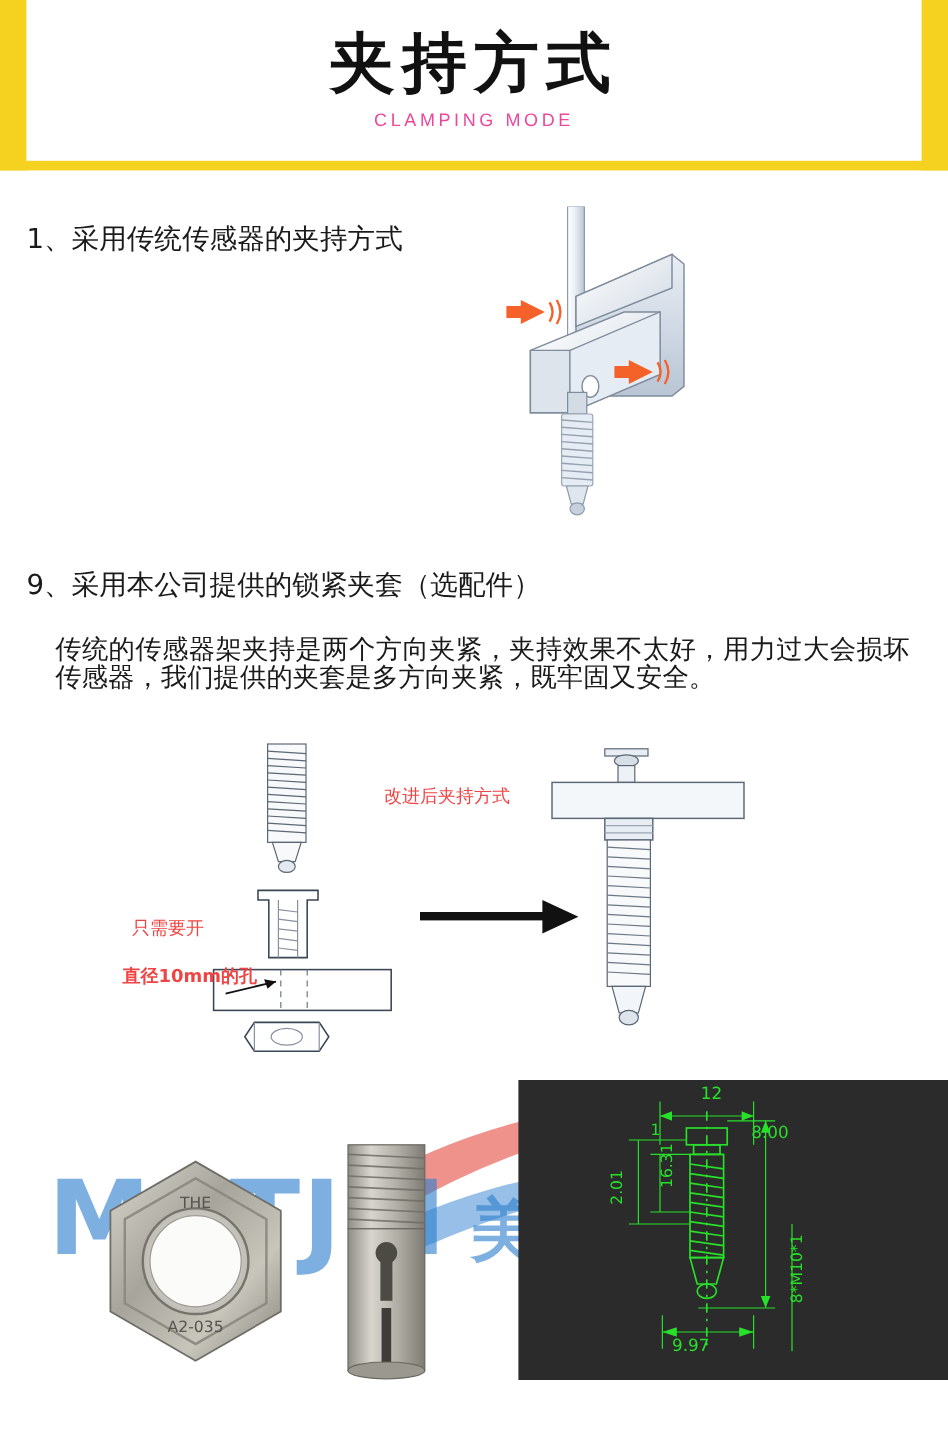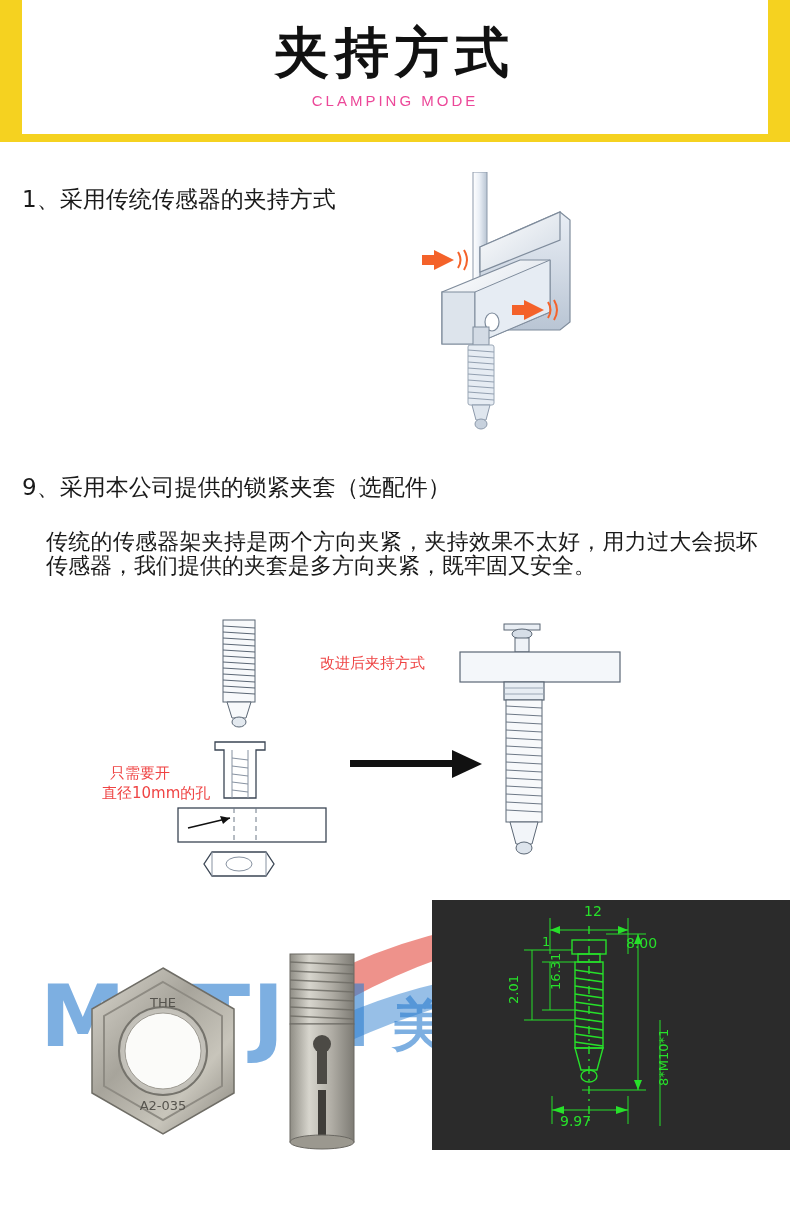--- a/index.html
+++ b/index.html
@@ -95,21 +95,21 @@
   }
   .fig2-label {
     position: absolute;
     font-size: 15px;
     color: #ef4444;
     font-family: "DejaVu Sans", sans-serif;
     white-space: nowrap;
   }
   #fig2-label-improved { left: 260px; top: 42px; }
   #fig2-label-hole1 { left: 50px; top: 152px; }
-  #fig2-label-hole2 { left: 42px; top: 172px; }
+  #fig2-label-hole2 { left: 42px; top: 192px; font-weight: bold; }
 
   
   .watermark {
     position: absolute;
     left: 0;
     top: 870px;
     width: 790px;
     height: 230px;
     pointer-events: none;
   }

